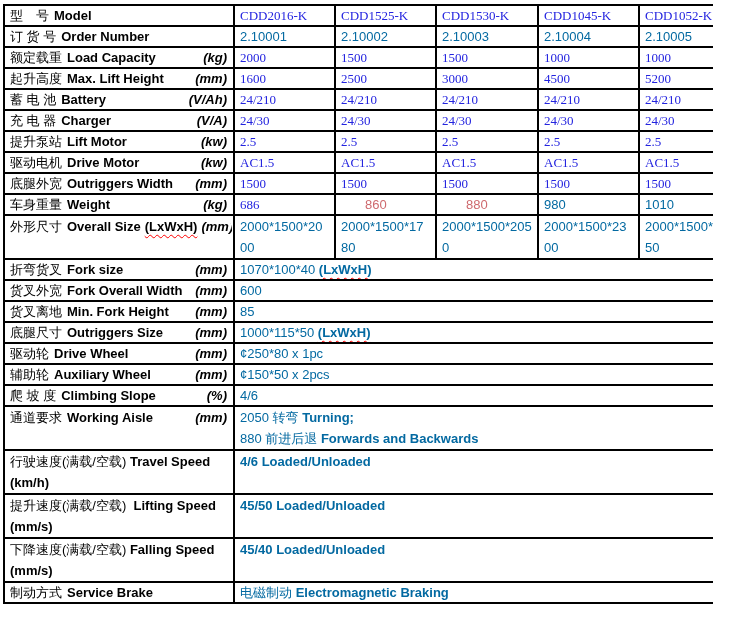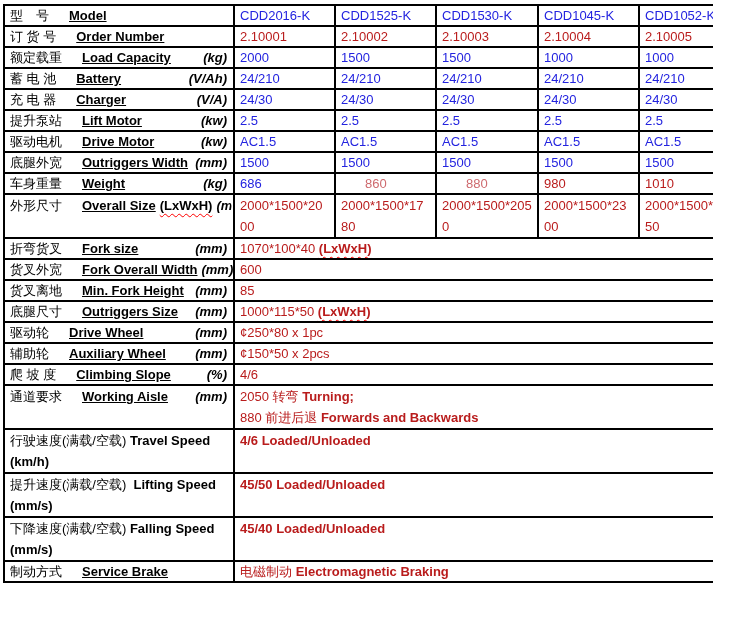--- a/index.html
+++ b/index.html
@@ -29,30 +29,30 @@
     overflow: hidden;
   }
   tr.h1 td { height: 19px; }
   tr.h2 td { height: 40px; border-radius: 15px; }
   tr.h2 td { line-height: 21px; }
 
   
   td.label { padding: 0 6px 0 5px; }
   .lbl { display: flex; align-items: flex-start; white-space: nowrap; }
   .lbl .cn { font-weight: normal; }
-  .lbl .en { font-weight: bold; margin-left: 20px; text-decoration: underline; }
+  .lbl .en { font-weight: bold; margin-left: 5px; }
   .lbl .en2 { font-weight: bold; margin-left: 4px; }
   .lbl .unit { font-weight: bold; margin-left: auto; padding-left: 4px; font-style: italic; }
   .unit-below { font-weight: bold; display: block; }
 
   
   td.val { word-break: break-all; }
-  .c-blue  { color: #2323DF; }
+  .c-blue  { color: #2323DF; font-family: Liberation Serif, serif; }
   .c-pink  { color: #CE6A6E; padding-left: 29px; }
-  .c-black { color: #b91c1c; margin-left: 32px; }
+  .c-black { color: #0369a1; margin-left: 32px; }
   .b { font-weight: bold; }
   .sq {
     text-decoration-line: underline;
     text-decoration-style: wavy;
     text-decoration-color: #FF0000;
     text-decoration-thickness: 1px;
     text-underline-offset: 3px;
   }
 </style>
 </head>
@@ -106,20 +106,34 @@
       <span class="unit">(kg)</span>
     </div>
           </td>
     <td class="val c-blue">2000</td>
     <td class="val c-blue">1500</td>
     <td class="val c-blue">1500</td>
     <td class="val c-blue">1000</td>
     <td class="val c-blue">1000</td>
   </tr>
 
+  <tr class="h1">
+    <td class="label">
+            <div class="lbl">
+      <span class="cn">起升高度</span>
+      <span class="en">Max. Lift Height</span>
+      <span class="unit">(mm)</span>
+    </div>
+          </td>
+    <td class="val c-blue">1600</td>
+    <td class="val c-blue">2500</td>
+    <td class="val c-blue">3000</td>
+    <td class="val c-blue">4500</td>
+    <td class="val c-blue">5200</td>
+  </tr>
 
   <tr class="h1">
     <td class="label">
             <div class="lbl">
       <span class="cn">蓄 电 池</span>
       <span class="en">Battery</span>
       <span class="unit">(V/Ah)</span>
     </div>
           </td>
     <td class="val c-blue">24/210</td>

